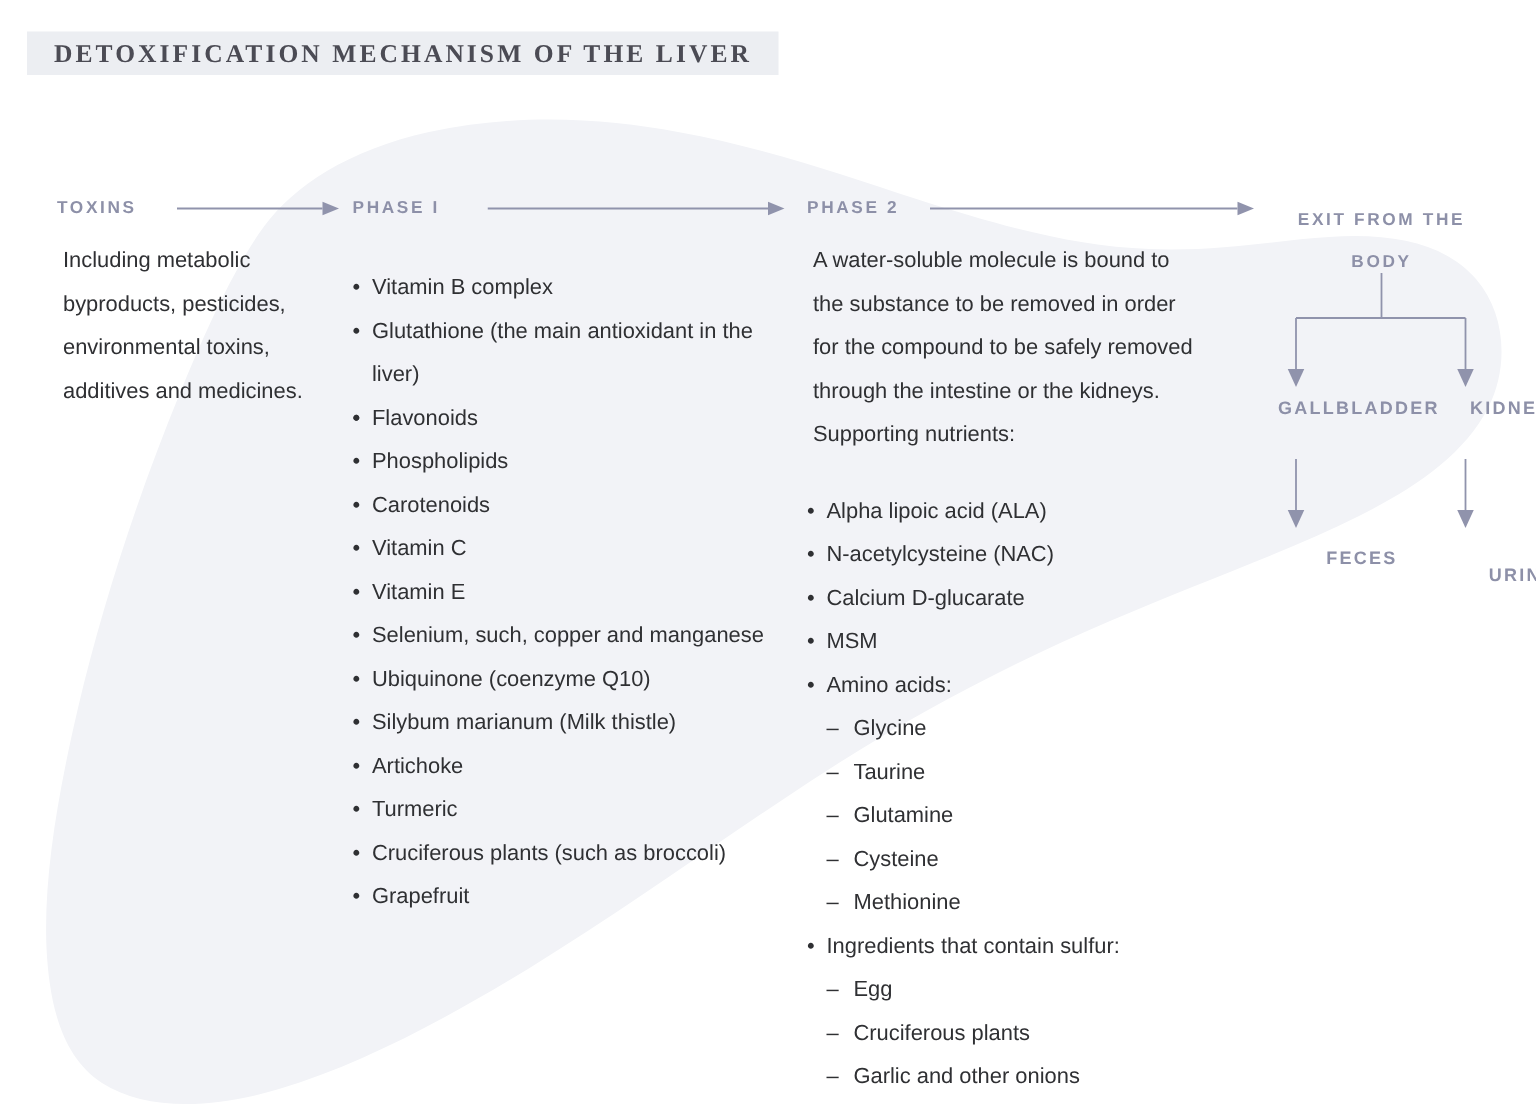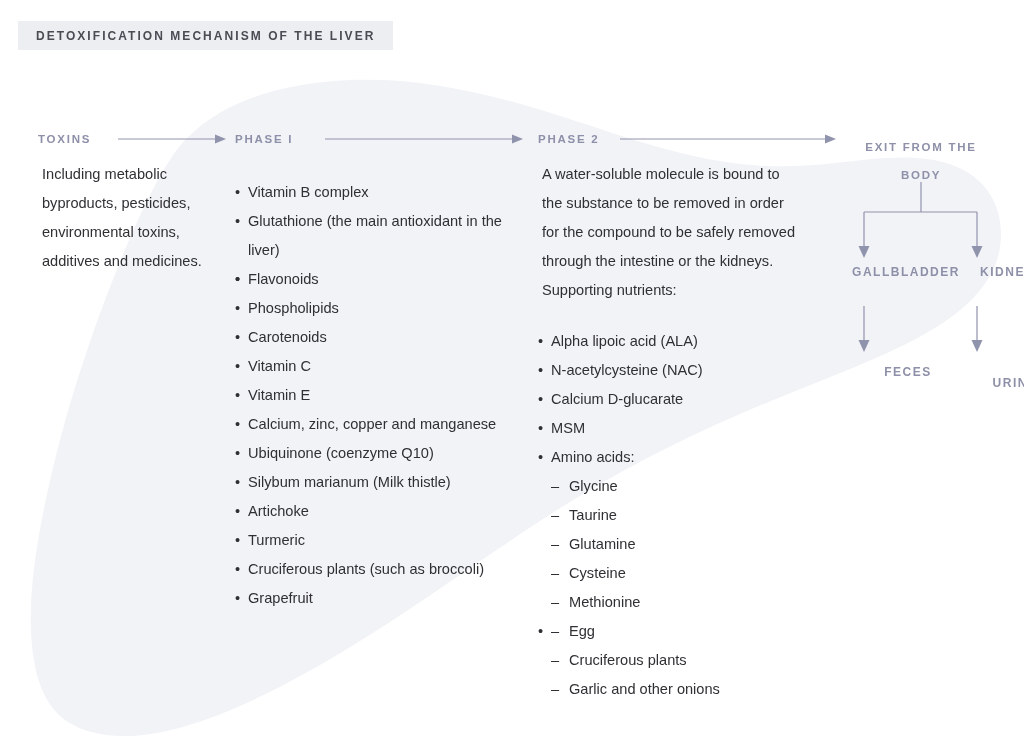--- a/index.html
+++ b/index.html
@@ -36,25 +36,26 @@
     left: 18px;
     top: 21px;
     height: 29px;
     padding: 0 18px 0 18px;
     background: #eceef2;
     display: flex;
     align-items: center;
     z-index: 3;
   }
   #title-band .title-text {
-    font-size: 12px;
+    font-size: 17px;
     letter-spacing: 2.05px;
     color: #4b4b54;
     font-weight: 600;
     white-space: nowrap;
+    font-family: Liberation Serif, serif;
   }
   
   .col-header {
     position: absolute;
     z-index: 3;
     font-size: 11.5px;
     letter-spacing: 1.75px;
     font-weight: 700;
     color: #8d90a8;
     white-space: nowrap;
@@ -205,21 +206,21 @@
   <div class="col-body" id="col-phase1">
     <ul class="bullet-list" id="phase1-list">
         <li><span class="bullet-dot">•</span><span>Vitamin B complex</span></li>
         <li><span class="bullet-dot">•</span><span>Glutathione (the main antioxidant in the liver)</span></li>
         <li><span class="bullet-dot">•</span></li>
         <li><span class="bullet-dot">•</span><span>Flavonoids</span></li>
         <li><span class="bullet-dot">•</span><span>Phospholipids</span></li>
         <li><span class="bullet-dot">•</span><span>Carotenoids</span></li>
         <li><span class="bullet-dot">•</span><span>Vitamin C</span></li>
         <li><span class="bullet-dot">•</span><span>Vitamin E</span></li>
-        <li><span class="bullet-dot">•</span><span>Calcium, zinc, copper and manganese</span></li>
+        <li><span class="bullet-dot">•</span><span>Selenium, such, copper and manganese</span></li>
         <li><span class="bullet-dot">•</span><span>Ubiquinone (coenzyme Q10)</span></li>
         <li><span class="bullet-dot">•</span><span>Silybum marianum (Milk thistle)</span></li>
         <li><span class="bullet-dot">•</span><span>Artichoke</span></li>
         <li><span class="bullet-dot">•</span><span>Turmeric</span></li>
         <li><span class="bullet-dot">•</span><span>Cruciferous plants (such as broccoli)</span></li>
         <li><span class="bullet-dot">•</span><span>Grapefruit</span></li>
       </ul>
   </div>
 
   <div class="col-body" id="col-phase2">
@@ -229,21 +230,21 @@
         <li><span class="bullet-dot">•</span><span>N-acetylcysteine (NAC)</span></li>
         <li><span class="bullet-dot">•</span><span>Calcium D-glucarate</span></li>
         <li><span class="bullet-dot">•</span><span>MSM</span></li>
         <li><span class="bullet-dot">•</span><span>Amino acids:</span><ul class="sub-list">
             <li><span class="dash-mark">–</span><span>Glycine</span></li>
             <li><span class="dash-mark">–</span><span>Taurine</span></li>
             <li><span class="dash-mark">–</span><span>Glutamine</span></li>
             <li><span class="dash-mark">–</span><span>Cysteine</span></li>
             <li><span class="dash-mark">–</span><span>Methionine</span></li>
           </ul></li>
-        <li><span class="bullet-dot">•</span><ul class="sub-list">
+        <li><span class="bullet-dot">•</span><span>Ingredients that contain sulfur:</span><ul class="sub-list">
             <li><span class="dash-mark">–</span><span>Egg</span></li>
             <li><span class="dash-mark">–</span><span>Cruciferous plants</span></li>
             <li><span class="dash-mark">–</span><span>Garlic and other onions</span></li>
           </ul></li>
       </ul>
   </div>
 
   <svg id="excretion-tree" viewBox="0 0 204 220" preserveAspectRatio="none" aria-hidden="true">
 
     <line x1="101" y1="12" x2="101" y2="42" stroke="#9093ac" stroke-width="1.2"></line>

